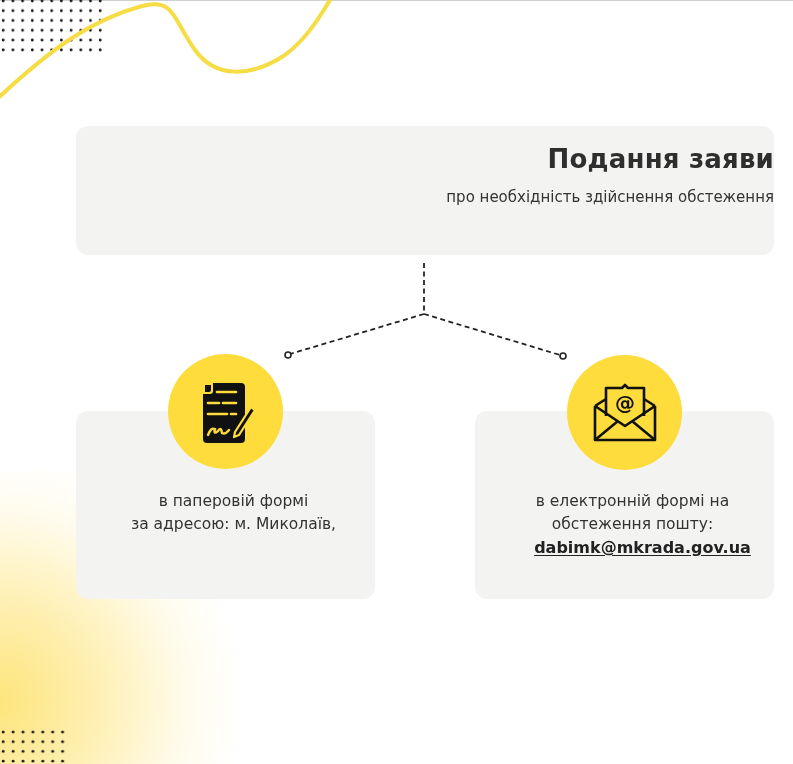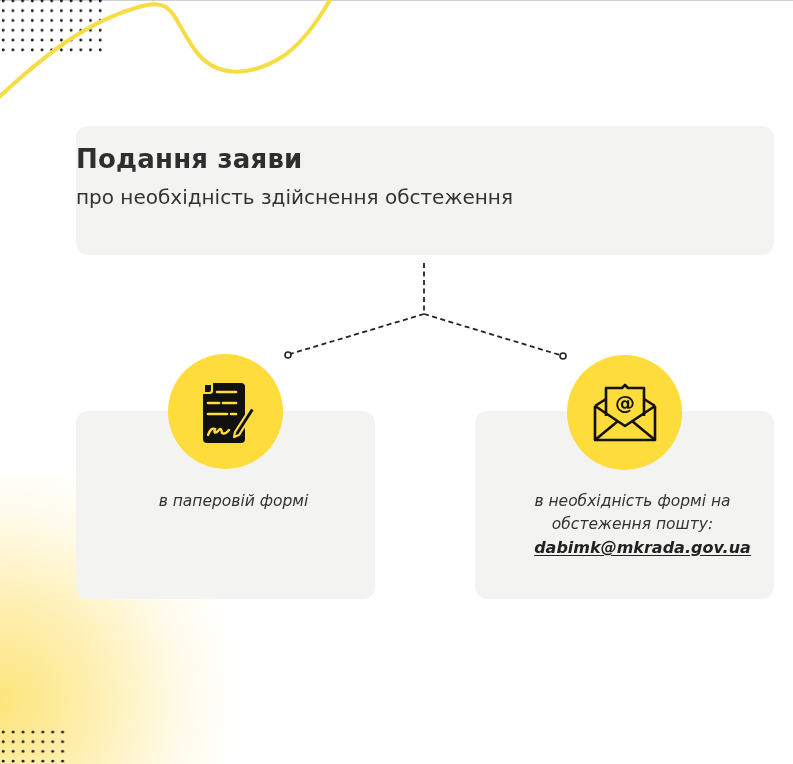--- a/index.html
+++ b/index.html
@@ -14,37 +14,37 @@
       position: absolute; left: -170px; top: 470px; width: 420px; height: 420px; border-radius: 50%;
       background: radial-gradient(circle at 40% 55%, rgba(253,224,100,0.85) 0%, rgba(253,228,120,0.55) 30%, rgba(255,240,180,0.25) 55%, rgba(255,255,255,0) 72%);
     }
     .deco-svg { position: absolute; left: 0; top: 0; }
     .dots { position: absolute; }
     .dots svg { display: block; }
 
     .card {
       position: absolute; background: #f3f3f2; border-radius: 12px;
     }
-    .header-card { left: 76px; top: 126px; width: 698px; height: 129px; text-align: left; }
+    .header-card { left: 76px; top: 126px; width: 698px; height: 129px; text-align: right; }
     .header-title {
       position: absolute; left: 0; right: 0; top: 18px;
       font-size: 26px; font-weight: bold; color: #2e2e2e; letter-spacing: 0.2px;
     }
     .header-sub {
       position: absolute; left: 0; right: 0; top: 56px;
-      font-size: 20px; line-height: 30px; color: #333333;
+      font-size: 15px; line-height: 30px; color: #333333;
     }
     .connector { position: absolute; left: 0; top: 0; }
 
     .option-card { top: 411px; width: 299px; height: 188px; }
     .option-left { left: 76px; }
     .option-right { left: 475px; }
     .option-text {
       position: absolute; left: 16px; right: 0; top: 79px;
-      text-align: center; font-size: 15.5px; line-height: 23px; color: #333333; font-style: italic;
+      text-align: center; font-size: 15.5px; line-height: 23px; color: #333333;
     }
     .email-link {
       font-weight: bold; color: #222222; text-decoration: underline; text-underline-offset: 2px; font-size: 16px; margin-left: 20px;
     }
     .icon-circle {
       position: absolute; width: 115px; height: 115px; border-radius: 50%;
       background: #fddc3c; display: flex; align-items: center; justify-content: center;
     }
     .icon-left { left: 168px; top: 354px; }
     .icon-right { left: 567px; top: 355px; }
@@ -94,20 +94,21 @@
     <line x1="424" y1="314" x2="290" y2="354"></line>
     <line x1="424" y1="314" x2="560" y2="355"></line>
   </g>
   <circle cx="288" cy="355" r="3" fill="#fff" stroke="#222" stroke-width="1.6"></circle>
   <circle cx="563" cy="356" r="3" fill="#fff" stroke="#222" stroke-width="1.6"></circle>
 </svg>
 
 <div class="card option-card option-left">
   <div class="option-text">
     <div>в паперовій формі</div>
+    <div>за адресою: м. Миколаїв,</div>
   </div>
 </div>
 <div class="icon-circle icon-left">
   <svg width="70" height="70" viewBox="0 0 70 70">
     <path d="M12 10 Q12 6 16 6 L50 6 Q54 6 54 10 L54 62 Q54 66 50 66 L16 66 Q12 66 12 62 Z" fill="#111"></path>
     <path d="M12 6 L22 6 L22 14 Q22 17 19 17 L12 17 Z" fill="#fddc3c"></path>
     <path d="M14 8 L20 8 L20 13 Q20 15 18 15 L14 15 Z" fill="#111"></path>
     <g stroke="#fddc3c" stroke-width="2.6" stroke-linecap="round">
       <line x1="26" y1="15" x2="45" y2="15"></line>
       <line x1="17" y1="26" x2="28" y2="26"></line>
@@ -117,21 +118,21 @@
     </g>
     <path d="M17 58 Q20 50 24 52 Q22 58 27 54 Q30 49 31 56 Q34 58 38 53" fill="none" stroke="#fddc3c" stroke-width="2.4" stroke-linecap="round"></path>
     <path d="M44 55 L60 30 L64 33 L48 58 L43 60 Z" fill="#111" stroke="#fddc3c" stroke-width="2.2" stroke-linejoin="round"></path>
     <line x1="60" y1="30" x2="63" y2="25" stroke="#fddc3c" stroke-width="2.2" stroke-linecap="round"></line>
     <line x1="64" y1="26" x2="66" y2="23" stroke="#fddc3c" stroke-width="2.2" stroke-linecap="round"></line>
   </svg>
 </div>
 
 <div class="card option-card option-right">
   <div class="option-text">
-    <div>в необхідність формі на</div>
+    <div>в електронній формі на</div>
     <div>обстеження пошту:</div>
     <div><a class="email-link">dabimk@mkrada.gov.ua</a></div>
   </div>
 </div>
 <div class="icon-circle icon-right">
   <svg width="66" height="62" viewBox="0 0 66 62">
     <g fill="none" stroke="#111" stroke-width="2.6" stroke-linejoin="round">
       <path d="M3 24 L3 58 L63 58 L63 24"></path>
       <path d="M3 24 L14 17"></path>
       <path d="M63 24 L52 17"></path>

